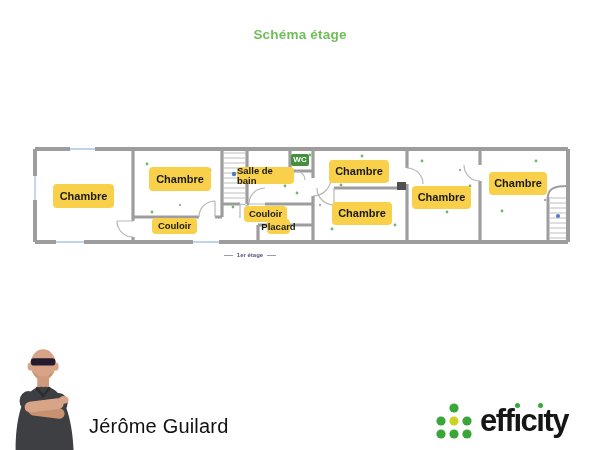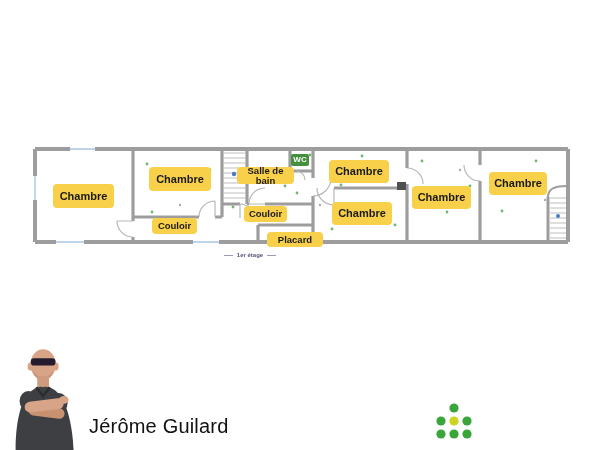--- a/index.html
+++ b/index.html
@@ -28,20 +28,21 @@
   .logo-text span{display:inline-block;}
   .logo-i{position:relative;}
   .logo-i::after{content:"";position:absolute;left:50%;top:5px;width:5px;height:5px;
         margin-left:-2px;border-radius:50%;background:#3aa63a;}
 </style>
 </head>
 <body>
 
 <div class="page">
 
+  <div class="page-title">Schéma étage</div>
 
   <svg class="plan-svg" width="600" height="450" viewBox="0 0 600 450">
     <g stroke="#9d9d9d" stroke-width="4" fill="none">
 
       <path d="M35,149 H568 M35,242 H568 M35,149 V242 M568,149 V242"></path>
 
       <g stroke-width="3.2">
         <path d="M133,149 V221 M133,237 V242"></path>
         <path d="M133,217 H199 M215,217 H222"></path>
         <path d="M222,149 V217 M247,149 V204 M222,204 H240"></path>
@@ -116,26 +117,26 @@
           <circle cx="460" cy="170" r="1.2"></circle>
         <circle cx="545" cy="200" r="1.2"></circle>
           <circle cx="255" cy="175" r="1.2"></circle>
       </g>
     </g>
   </svg>
 
   <div class="room-label" style="left:53px;top:184px;width:61px;height:24px;">Chambre</div>
   <div class="room-label" style="left:149px;top:167px;width:62px;height:24px;">Chambre</div>
   <div class="room-label sm" style="left:152px;top:218px;width:45px;height:16px;">Couloir</div>
-  <div class="room-label sm" style="left:237px;top:167px;width:57px;height:17px;text-align:center;">Salle de bain</div>
+  <div class="room-label sm" style="left:237px;top:167px;width:57px;height:17px;">Salle de bain</div>
   <div class="wc-label" style="left:291px;top:154px;width:18px;height:12px;text-align:right;">WC</div>
   <div class="room-label" style="left:329px;top:160px;width:60px;height:23px;">Chambre</div>
   <div class="room-label sm" style="left:244px;top:206px;width:43px;height:16px;">Couloir</div>
   <div class="room-label" style="left:332px;top:202px;width:60px;height:23px;">Chambre</div>
-  <div class="room-label sm" style="left:267px;top:232px;width:56px;height:15px;">Placard</div>
+  <div class="room-label sm" style="left:267px;top:219px;width:23px;height:15px;">Placard</div>
   <div class="room-label" style="left:412px;top:186px;width:59px;height:23px;">Chambre</div>
   <div class="room-label" style="left:489px;top:172px;width:58px;height:23px;">Chambre</div>
 
   <div class="plan-caption">
     <span class="dash"></span>
     <span>1er étage</span>
     <span class="dash"></span>
   </div>
 
   <svg class="agent-photo" width="84" height="108" viewBox="0 0 84 110">
@@ -159,15 +160,18 @@
   <div class="logo">
     <svg width="46" height="46" viewBox="0 0 46 46">
       <circle cx="23" cy="10" r="4.6" fill="#3aa63a"></circle>
       <circle cx="10" cy="23" r="4.6" fill="#3aa63a"></circle>
       <circle cx="23" cy="23" r="4.6" fill="#ccd321"></circle>
       <circle cx="36" cy="23" r="4.6" fill="#3aa63a"></circle>
       <circle cx="10" cy="36" r="4.6" fill="#3aa63a"></circle>
       <circle cx="23" cy="36" r="4.6" fill="#3aa63a"></circle>
       <circle cx="36" cy="36" r="4.6" fill="#3aa63a"></circle>
     </svg>
+    <div class="logo-text">
+      <span>eff</span><span class="logo-i">ı</span><span>c</span><span class="logo-i">ı</span><span>ty</span>
+    </div>
   </div>
 
 </div>
 
 </body></html>

